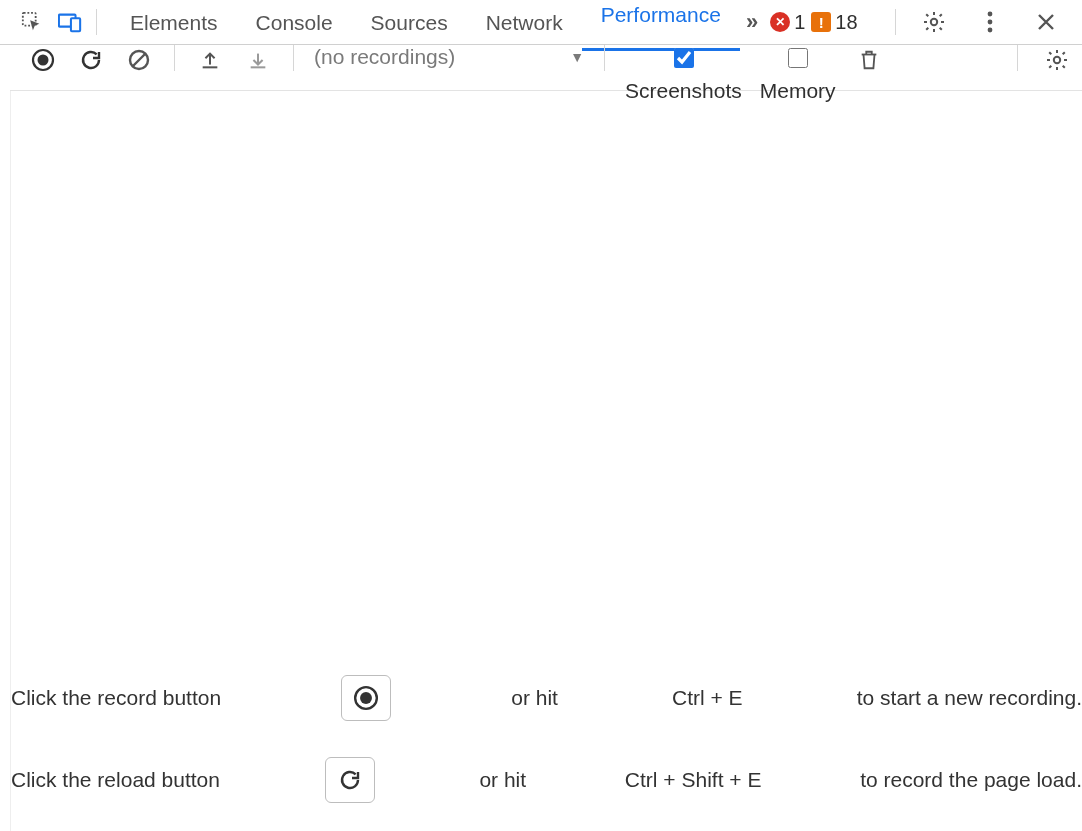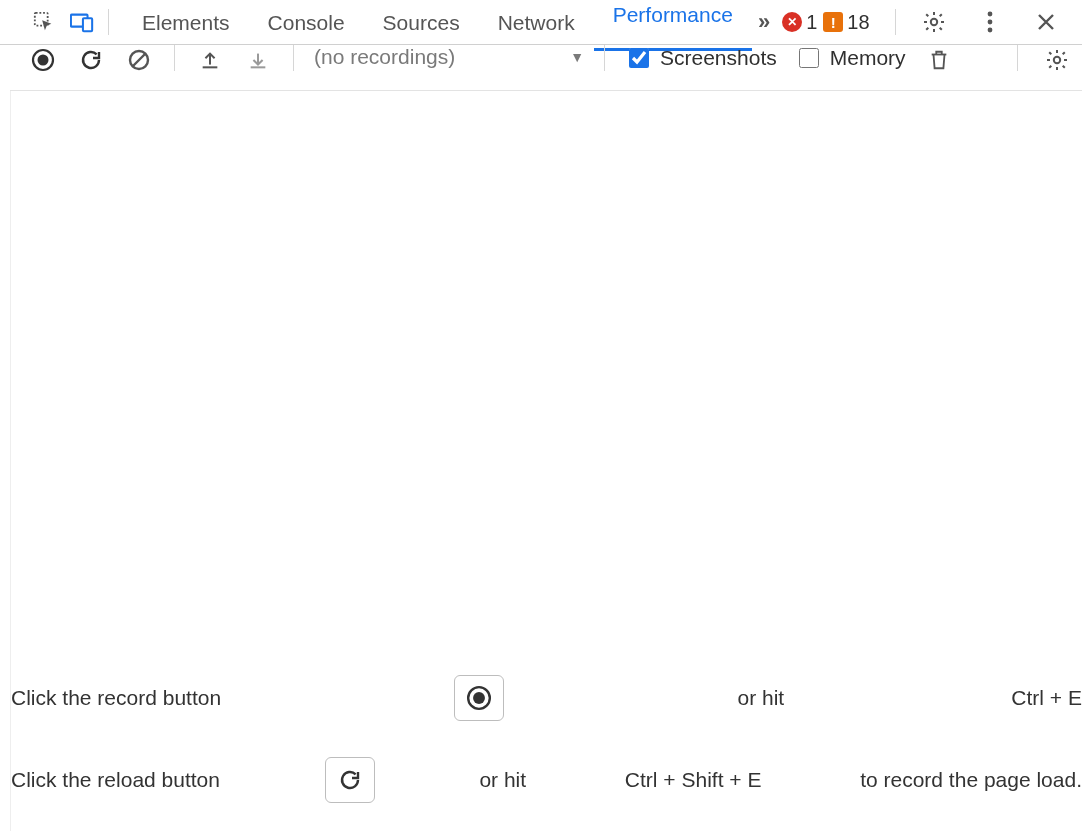--- a/index.html
+++ b/index.html
@@ -1,20 +1,20 @@
 <!DOCTYPE html>
 <html><head>
 <meta charset="utf-8">
 <style>
   * { box-sizing: border-box; }
   html,body { margin:0; padding:0; font-family: "Segoe UI", Arial, sans-serif; font-size:20px; color:#303030; background:#fff; }
   body { width:1082px; height:831px; overflow:hidden; }
 
   
-  .tabstrip { display:flex; align-items:center; height:45px; border-bottom:1px solid #d0d0d0; padding:0 8px 0 28px; gap:0; }
+  .tabstrip { display:flex; align-items:center; height:45px; border-bottom:1px solid #d0d0d0; padding:0 8px 0 16px; gap:0; }
   .tabstrip .iconbtn { width:32px; height:32px; display:flex; align-items:center; justify-content:center; margin-right:6px; cursor:pointer; }
   .tabstrip .sep { width:1px; height:26px; background:#d6d6d6; margin:0 14px 0 4px; }
   .tab { padding:0 19px; height:45px; line-height:45px; font-size:21px; color:#555; cursor:pointer; }
   .tab.active { color:#1a73e8; border-bottom:3px solid #1a73e8; height:57px; line-height:42px; }
   .more-chevron { font-size:22px; font-weight:700; color:#555; padding:0 6px; cursor:pointer; }
   .badge { display:flex; align-items:center; gap:4px; margin-left:6px; font-size:20px; }
   .badge .dot { width:20px; height:20px; border-radius:50%; display:flex; align-items:center; justify-content:center; }
   .badge .dot.err { background:#d93025; color:#fff; }
   .badge .dot.err::before { content:"✕"; font-size:12px; font-weight:700; }
   .badge .sq { width:20px; height:20px; border-radius:3px; background:#e8710a; color:#fff; display:flex; align-items:center; justify-content:center; font-size:15px; font-weight:700; }
@@ -22,21 +22,21 @@
   .right-icons { margin-left:auto; display:flex; align-items:center; gap:18px; padding-right:6px;}
   .right-icons .sep2 { width:1px; height:26px; background:#d6d6d6; margin:0 4px; }
 
   
   .toolbar { display:flex; align-items:flex-start; height:46px; border-bottom:1px solid #e3e3e3; padding:0 10px 0 18px; gap:18px; margin-left:10px;}
   .toolbar .tbtn { width:30px; height:30px; display:flex; align-items:center; justify-content:center; cursor:pointer; }
   .toolbar .vsep { width:1px; height:26px; background:#d6d6d6; margin:0 2px; }
   .rec-select { flex:0 0 auto; display:flex; align-items:center; gap:8px; color:#888; width:270px; justify-content:space-between; }
   .rec-select .placeholder { font-size:21px; color:#7a7a7a; }
   .rec-select .caret { font-size:14px; color:#7a7a7a; }
-  .chk { display:flex; align-items:center; gap:8px; font-size:21px; }
+  .chk { display:flex; align-items:center; gap:8px; font-size:21px;flex-direction:column; }
   .chk input { width:20px; height:20px; accent-color:#1a73e8; }
   .spacer { flex:1; }
   .toolbar .rightsep { width:1px; height:26px; background:#d6d6d6; margin:0 6px; }
 
   
   .content { position:relative; height:calc(831px - 45px - 46px); border-left:1px solid #eee; margin-left:10px;}
   .hints { position:absolute; left:0; right:0; bottom:0; padding:0 0 10px 0; }
   .hint { display:flex; align-items:center; justify-content:space-between; gap:10px; font-size:21px; color:#333; padding:18px 0;}
   .hint .pill { width:50px; height:46px; border:1px solid #bdbdbd; border-radius:6px; display:flex; align-items:center; justify-content:center; margin:0 6px;}
   .hint b { font-weight:400; }
@@ -175,20 +175,21 @@
     <div class="hint">
       <span>Click the record button</span>
       <span class="pill">
         <svg width="26" height="26" viewBox="0 0 24 24">
             <circle cx="12" cy="12" r="10" fill="none" stroke="#333" stroke-width="2.2"></circle>
             <circle cx="12" cy="12" r="5.5" fill="#333"></circle>
           </svg>
       </span>
       <span>or hit</span>
       <b>Ctrl + E</b>
+      <span>to start a new recording.</span>
     </div>
     <div class="hint">
       <span>Click the reload button</span>
       <span class="pill">
         <svg width="24" height="24" viewBox="0 0 24 24" fill="none" stroke="#333" stroke-width="2.4">
             <path d="M20 12a8 8 0 1 1-2.34-5.66"></path>
             <path d="M20 4v6h-6"></path>
           </svg>
       </span>
       <span>or hit</span>

